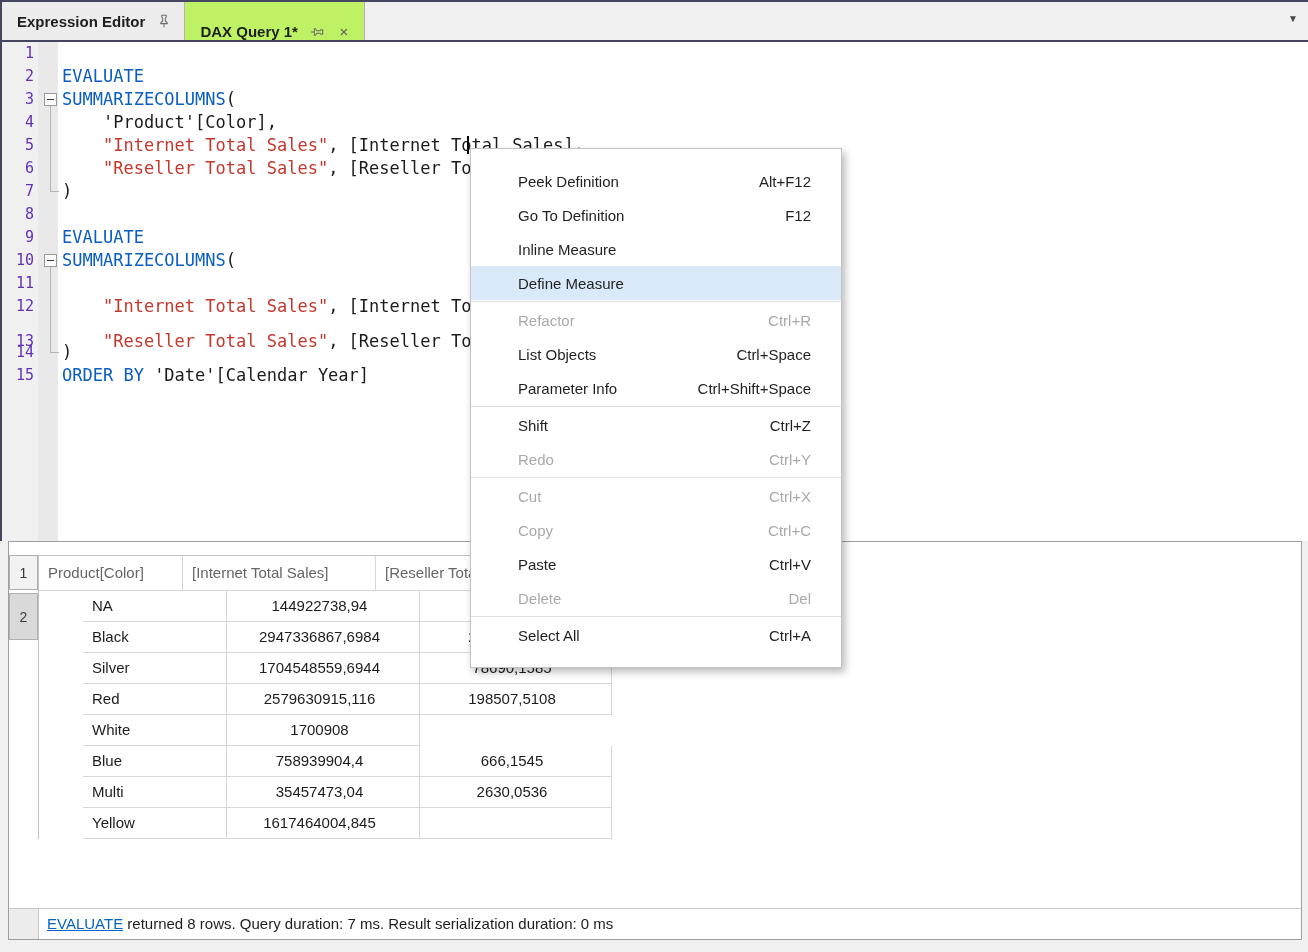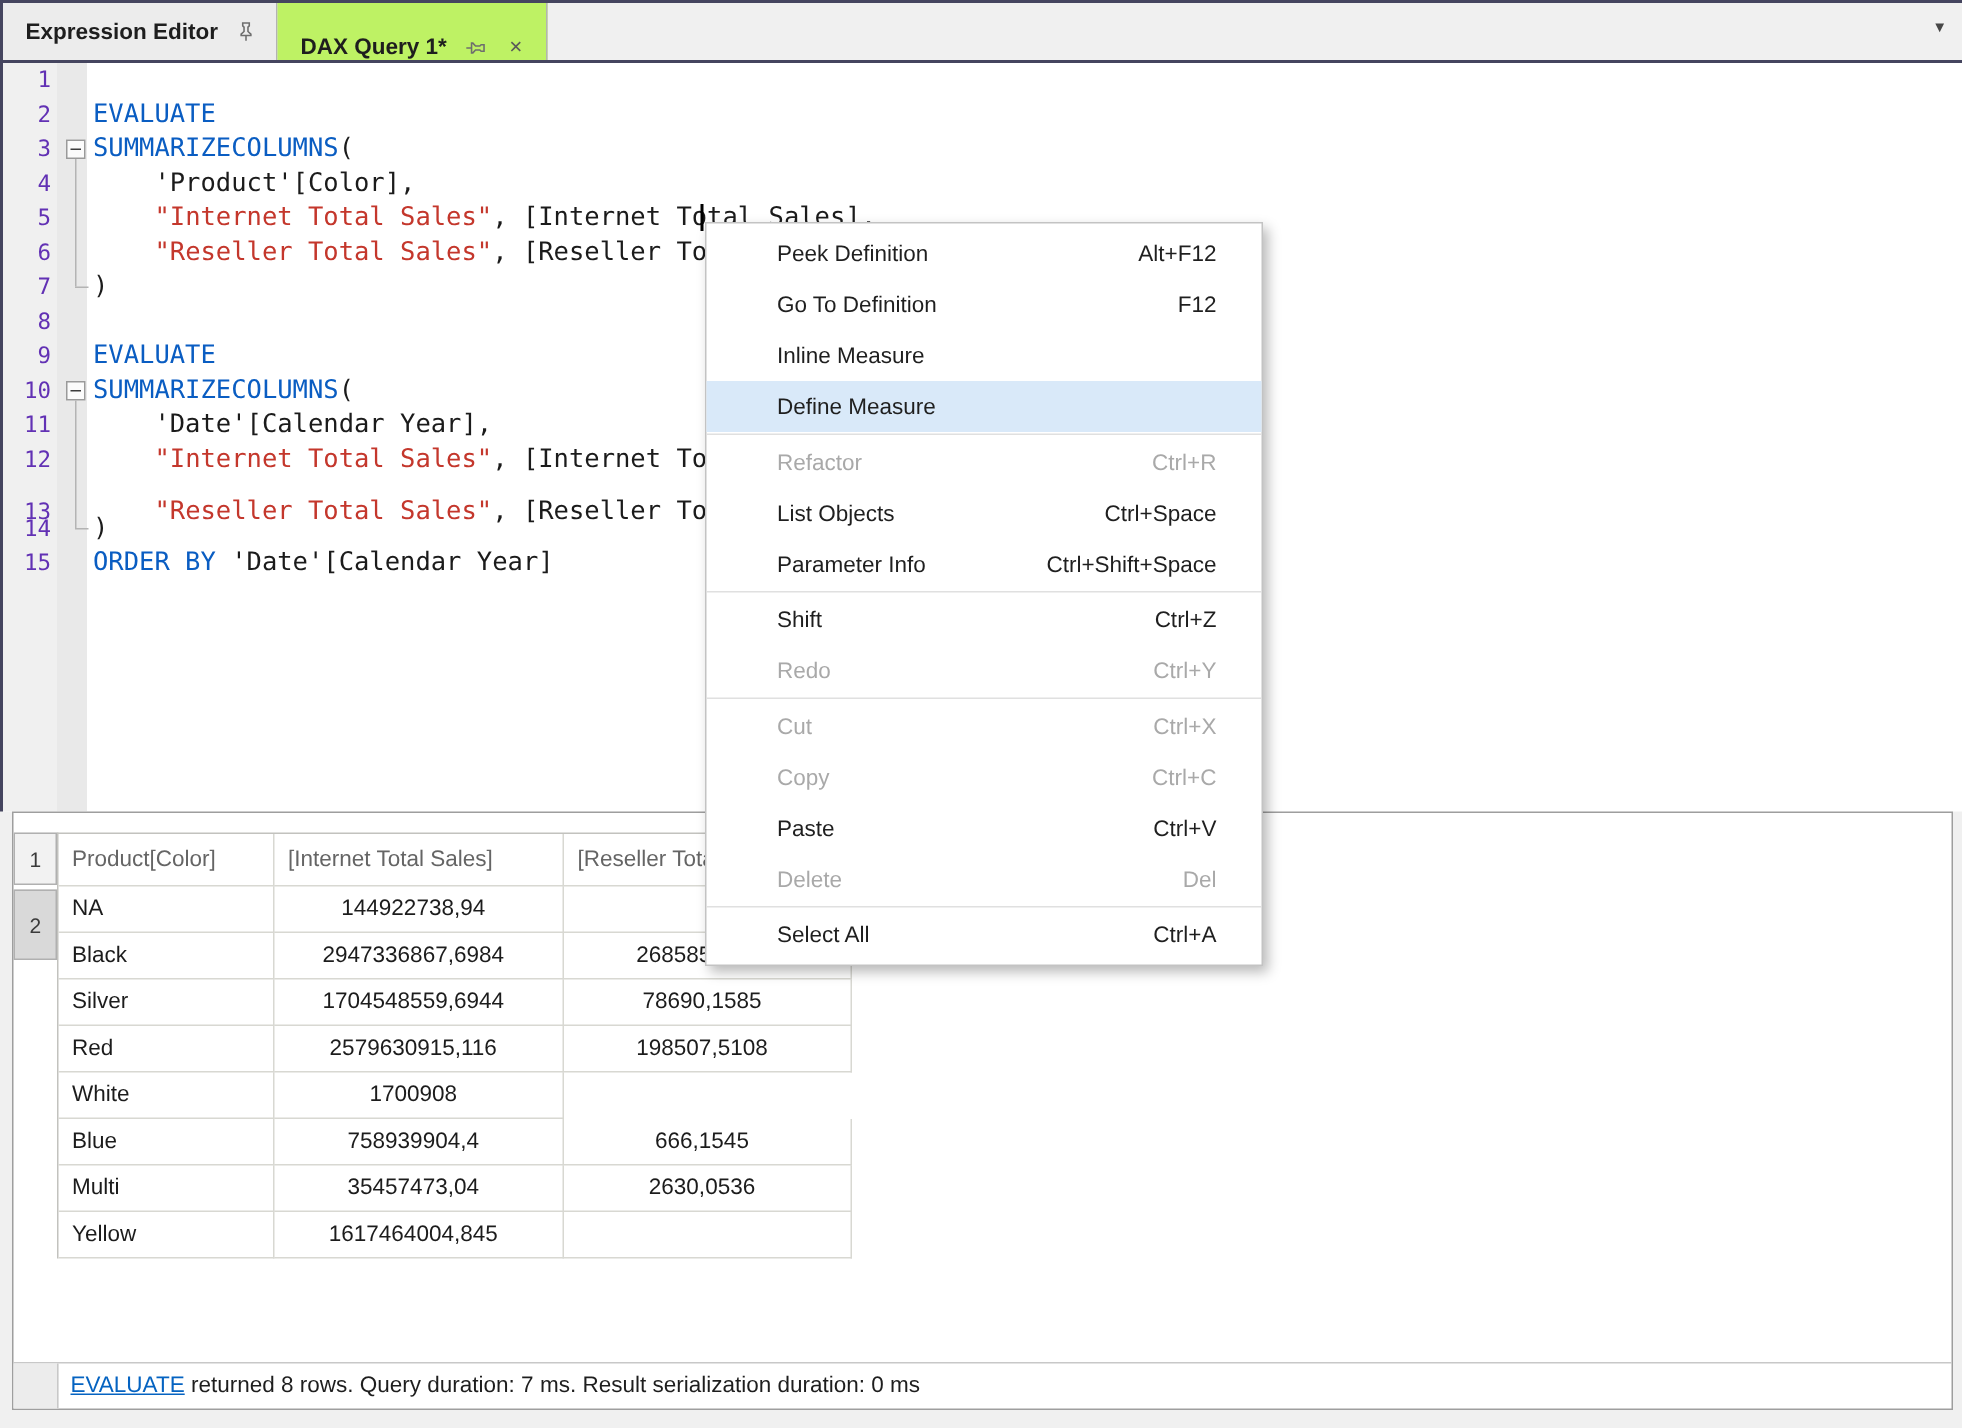--- a/index.html
+++ b/index.html
@@ -37,21 +37,21 @@
   .code-text .pl{color:#1b1b1b;}
   .fold-box{position:absolute;left:42px;width:13px;height:13px;box-sizing:border-box;
     border:1px solid #9a9a9a;background:#fbfbfb;}
   .fold-box::after{content:"";position:absolute;left:2px;top:5px;width:7px;height:1px;background:#3c3c3c;}
   .fold-vline{position:absolute;left:48px;width:1px;background:#b4b4b4;}
   .fold-corner{position:absolute;left:48px;width:9px;height:1px;background:#b4b4b4;}
   .text-caret{position:absolute;left:465px;width:2px;height:18px;background:#000;}
 
   
   .context-menu{position:absolute;left:470px;top:148px;width:372px;box-sizing:border-box;
-    background:#ffffff;border:1px solid #c3c3c3;padding:3px 0;z-index:50;
+    background:#ffffff;border:1px solid #c3c3c3;padding:15px 0;z-index:50;
     box-shadow:3px 4px 8px rgba(0,0,0,0.28);text-align:right;}
   .menu-item{height:34px;display:flex;align-items:center;justify-content:space-between;
     padding:0 30px 0 47px;font-size:15px;color:#1f1f1f;cursor:default;}
   .menu-item .shortcut{color:inherit;}
   .menu-item.disabled{color:#a9a9a9;}
   .menu-item.highlighted{background:#d9e9f9;}
   .menu-sep{height:1px;background:#e0e0e0;margin:1px 0;}
 
   
   .results-panel{position:absolute;left:8px;top:541px;width:1294px;height:399px;box-sizing:border-box;
@@ -59,21 +59,21 @@
   .rowidx{position:absolute;left:0;width:29px;box-sizing:border-box;border:1px solid #b0b0b0;
     display:flex;align-items:center;justify-content:center;font-size:14px;color:#3a3a3a;cursor:default;}
   .rowidx.idx-1{top:13px;height:35px;background:#f2f2f2;}
   .rowidx.idx-2{top:51px;height:47px;background:#d9d9d9;}
   .grid{position:absolute;left:29px;top:13px;border-top:1px solid #c2c2be;border-left:1px solid #c2c2be;}
   .grid-row{display:flex;}
   .gcell{box-sizing:border-box;border-right:1px solid #d8d8d2;border-bottom:1px solid #d8d8d2;
     font-size:15px;white-space:nowrap;overflow:hidden;}
   .gcell.head{height:35px;line-height:34px;color:#656565;padding-left:9px;}
   .gcell.body{height:31px;line-height:30px;color:#1c1c1c;}
-  .gcell.left{text-align:left;padding-left:9px;}
+  .gcell.left{text-align:left;padding-left:9px;margin-left:44px;}
   .gcell.right{text-align:center;padding-right:7px;}
   .status-divider{position:absolute;left:0;right:0;top:366px;height:1px;background:#c8c8c8;}
   .status-gutter{position:absolute;left:0;top:367px;bottom:0;width:29px;background:#ececec;border-right:1px solid #c8c8c8;}
   .status-bar{position:absolute;left:38px;top:367px;height:30px;line-height:30px;font-size:15px;color:#1e1e1e;white-space:nowrap;}
   .status-bar a{color:#0563c1;text-decoration:underline;cursor:pointer;}
 </style>
 </head>
 <body>
 
 <div class="edge-top"></div>
@@ -143,21 +143,20 @@
       <div class="code-line" style="top: 184px;">
         <div class="line-num">9</div>
         <div class="code-text"><span class="kw">EVALUATE</span></div>
       </div>
       <div class="code-line" style="top: 207px;">
         <div class="line-num">10</div>
         <div class="code-text"><span class="kw">SUMMARIZECOLUMNS</span><span class="pl">(</span></div>
       </div>
       <div class="code-line" style="top: 230px;">
         <div class="line-num">11</div>
-        <div class="code-text"><span class="pl">    'Date'[Calendar Year],</span></div>
       </div>
       <div class="code-line" style="top: 253px;">
         <div class="line-num">12</div>
         <div class="code-text"><span class="pl">    </span><span class="str">"Internet Total Sales"</span><span class="pl">, [Internet Total Sales],</span></div>
       </div>
       <div class="code-line" style="top: 288px;">
         <div class="line-num">13</div>
         <div class="code-text"><span class="pl">    </span><span class="str">"Reseller Total Sales"</span><span class="pl">, [Reseller Total Sales]</span></div>
       </div>
       <div class="code-line" style="top: 299px;">

